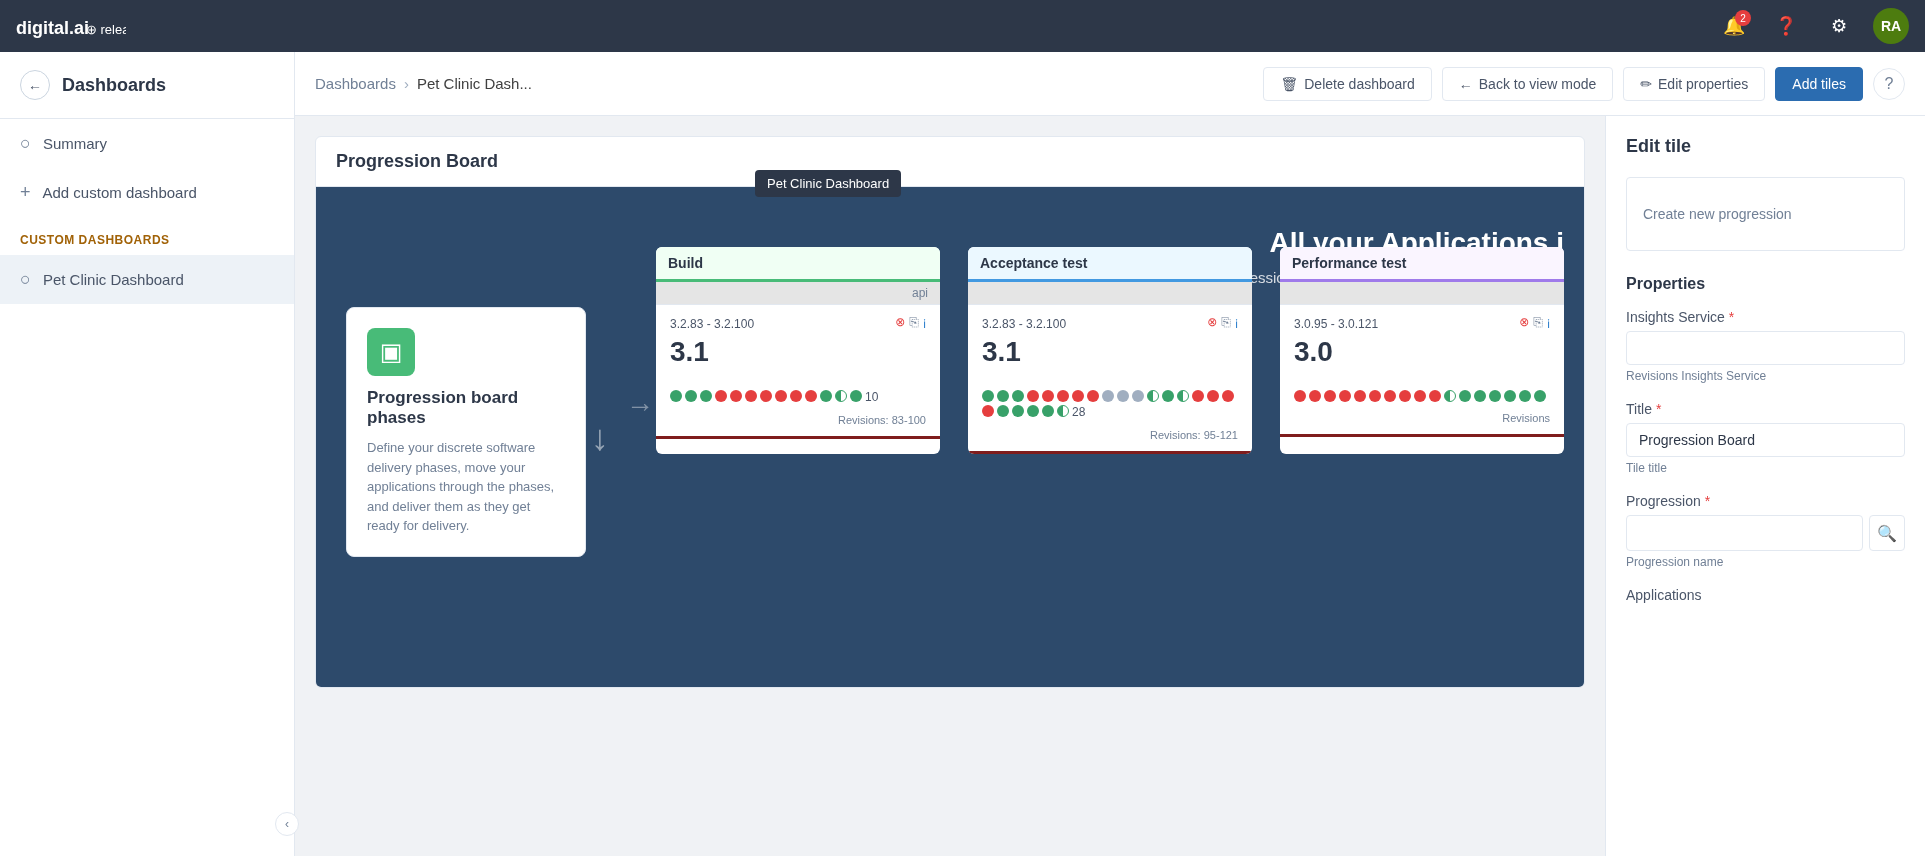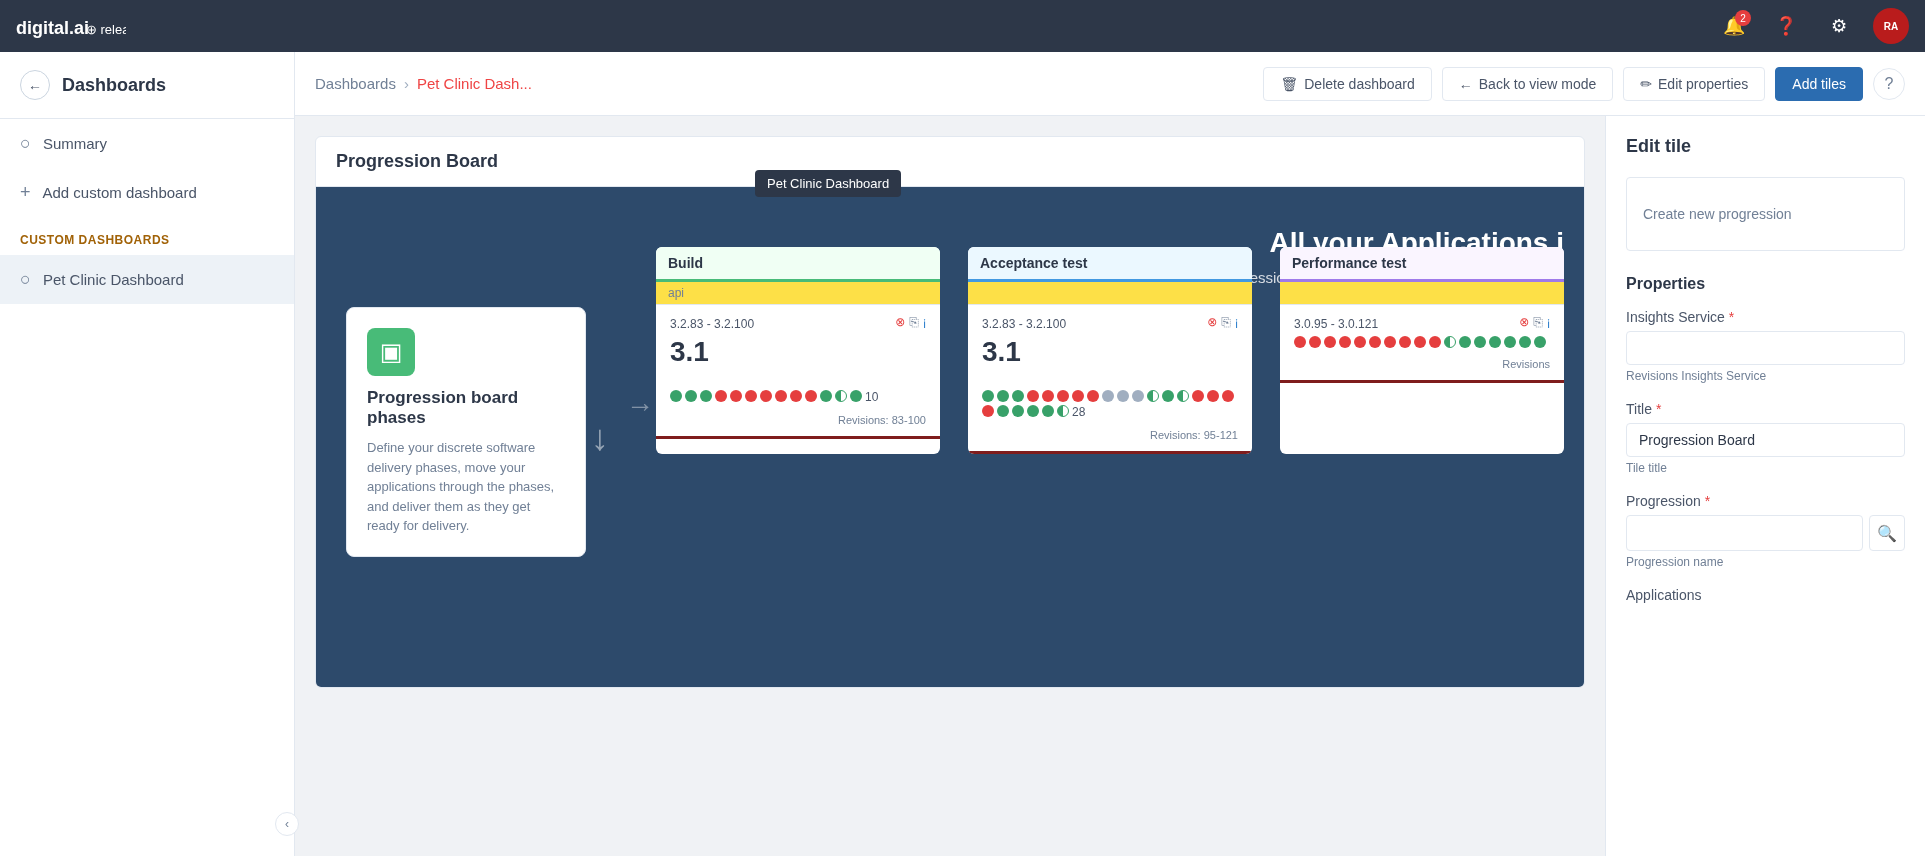--- a/index.html
+++ b/index.html
@@ -45,25 +45,25 @@
       width: 16px; height: 16px;
       background: #e53e3e;
       border-radius: 50%;
       font-size: 10px;
       color: white;
       display: flex; align-items: center; justify-content: center;
     }
     .avatar-btn {
       width: 36px; height: 36px;
       border-radius: 50%;
-      background: #b91c1c;
+      background: #4d7c0f;
       border: none;
       cursor: pointer;
       color: white;
-      font-size: 10px;
+      font-size: 14px;
       font-weight: bold;
       display: flex; align-items: center; justify-content: center;
     }
 
     
     .app-body {
       display: flex;
       height: calc(856px - 52px);
     }
 
@@ -154,21 +154,21 @@
     .breadcrumb {
       display: flex;
       align-items: center;
       gap: 8px;
       flex: 1;
       font-size: 15px;
       color: #718096;
     }
     .breadcrumb-link { color: #718096; cursor: pointer; }
     .breadcrumb-separator { color: #a0aec0; }
-    .breadcrumb-current { color: #ef4444; font-weight: 500; cursor: pointer; }
+    .breadcrumb-current { color: #404040; font-weight: 500; cursor: pointer; }
     .toolbar-actions {
       display: flex;
       align-items: center;
       gap: 10px;
     }
     .btn {
       display: flex;
       align-items: center;
       gap: 6px;
       padding: 8px 16px;
@@ -313,22 +313,23 @@
       color: #2d3748;
       border-bottom: 3px solid;
     }
     .pipeline-col-header.build { border-color: #48bb78; background: #f0fff4; }
     .pipeline-col-header.acceptance { border-color: #4299e1; background: #ebf8ff; }
     .pipeline-col-header.performance { border-color: #9f7aea; background: #faf5ff; }
     .pipeline-col-sub {
       padding: 4px 12px;
       font-size: 12px;
       color: #718096;
-      background: #fde047;
+      background: #e5e5e5;
       border-bottom: 1px solid #e2e8f0;
+      text-align: right;
     }
 
     
     .app-row {
       padding: 10px 14px;
       border-bottom: 3px solid #7f1d1d;
     }
     .app-row-top {
       display: flex;
       justify-content: space-between;
@@ -635,20 +636,21 @@
                 <div class="pipeline-col-sub">&nbsp;</div>
                 <div class="app-row">
                   <div class="app-row-top">
                     <span class="app-row-version">3.0.95 - 3.0.121</span>
                     <div class="app-row-icons">
                       <span class="icon-red">⊗</span>
                       <span>⎘</span>
                       <span class="icon-blue">ℹ</span>
                     </div>
                   </div>
+                  <div class="app-number">3.0</div>
                   <div class="dots-grid">
                     <span class="dot dot-red"></span>
                     <span class="dot dot-red"></span>
                     <span class="dot dot-red"></span>
                     <span class="dot dot-red"></span>
                     <span class="dot dot-red"></span>
                     <span class="dot dot-red"></span>
                     <span class="dot dot-red"></span>
                     <span class="dot dot-red"></span>
                     <span class="dot dot-red"></span>

